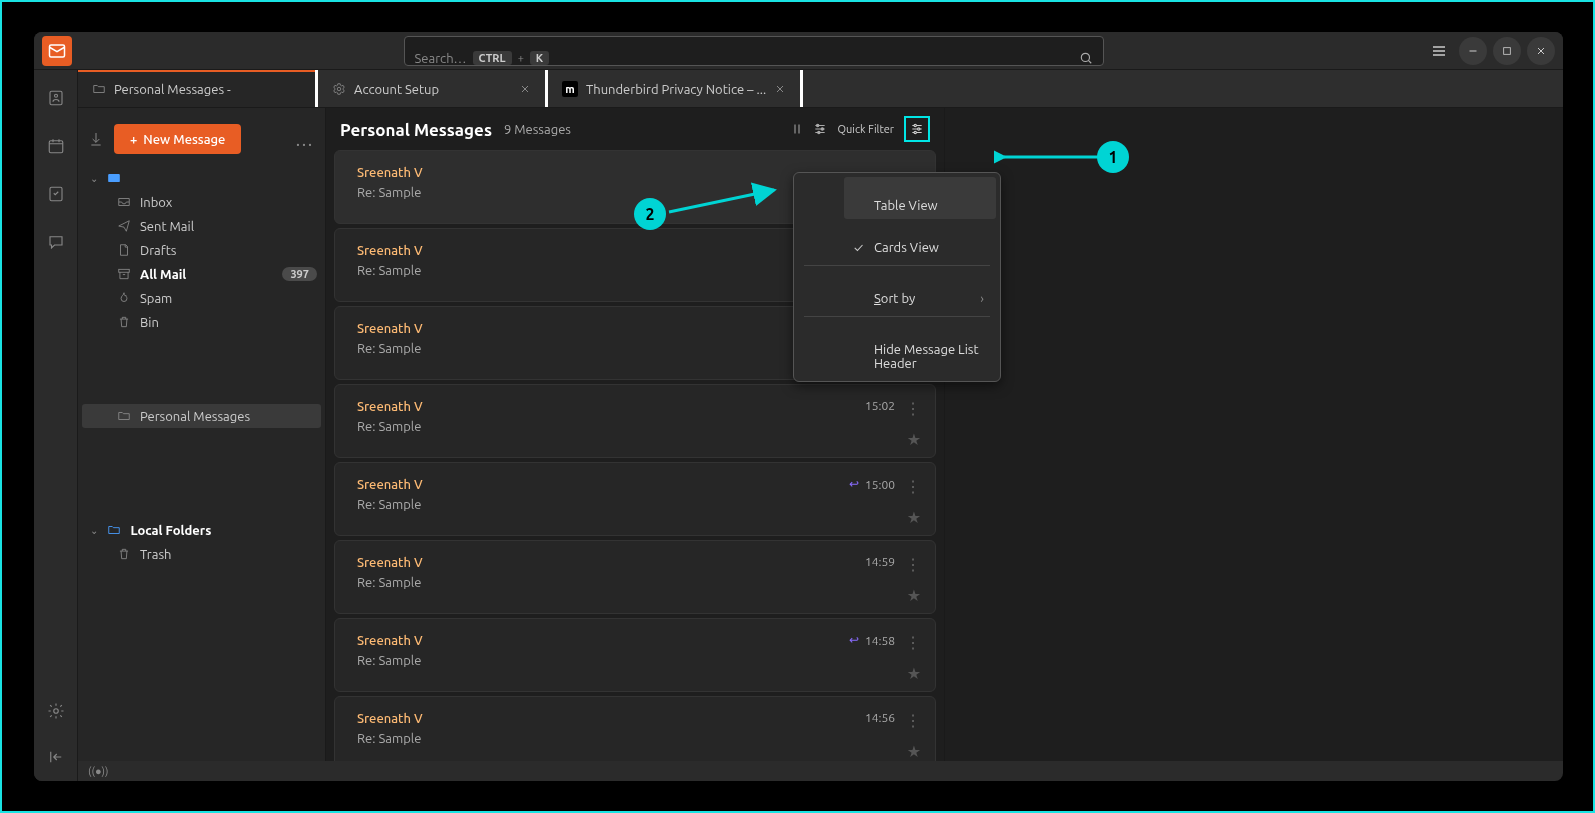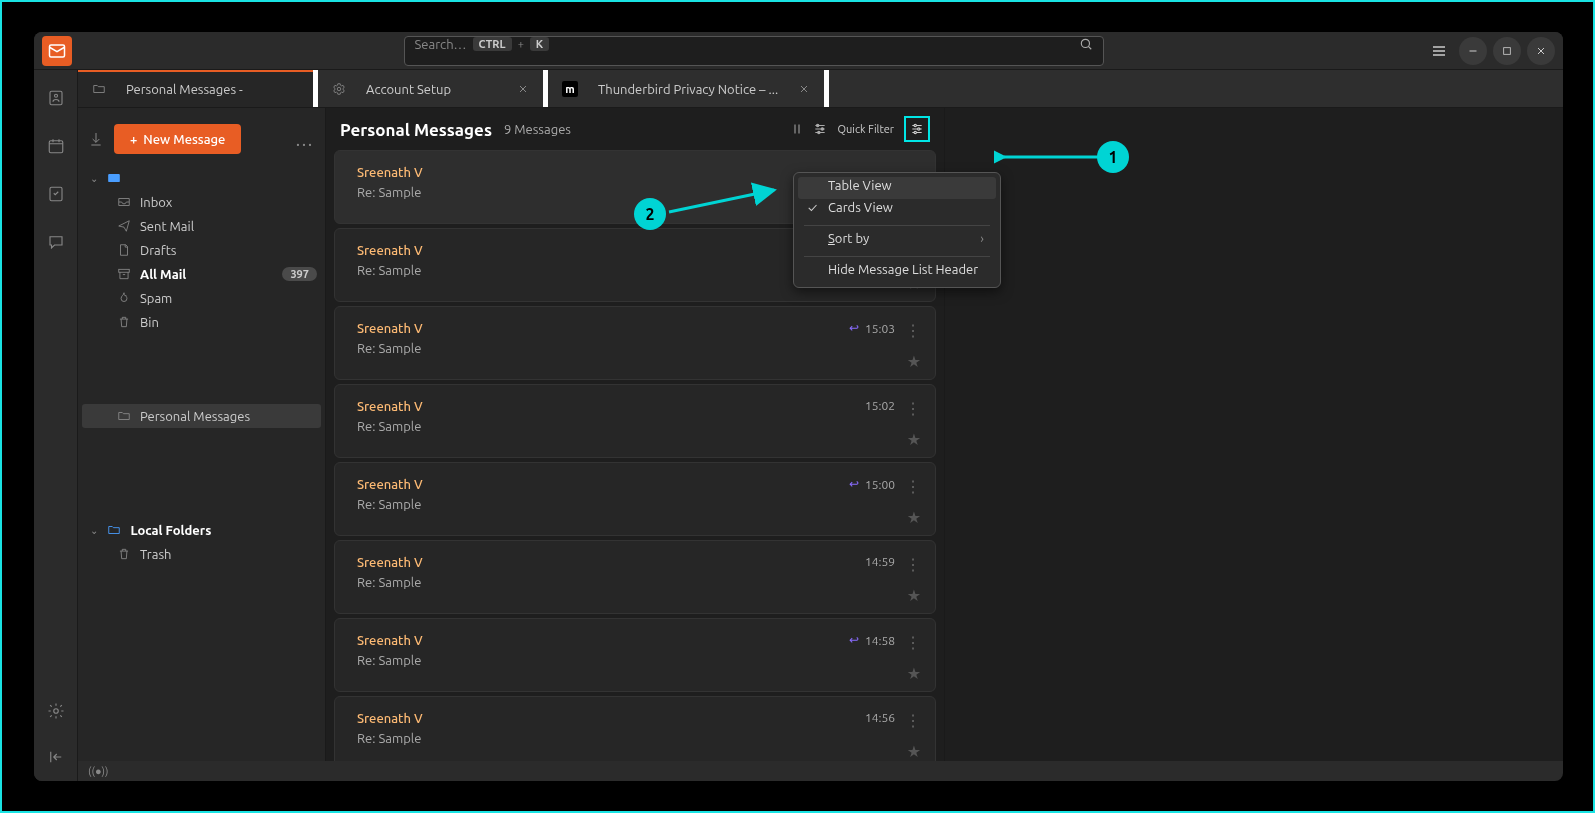--- a/index.html
+++ b/index.html
@@ -4,40 +4,40 @@
 <style>
 * { margin: 0; padding: 0; box-sizing: border-box; font-family: Ubuntu, -apple-system, sans-serif; }
 body { background: #000; width: 1595px; height: 813px; overflow: hidden; position: relative; }
 .outer-border { border: 2px solid #19e3e3; width: 1595px; height: 813px; position: relative; }
 .window { position: absolute; top: 30px; left: 32px; right: 30px; bottom: 30px; background: #2b2b2b; border-radius: 8px; overflow: hidden; display: flex; flex-direction: column; }
 
 
 .titlebar { height: 38px; background: #2b2b2b; display: flex; align-items: center; padding: 0 8px; border-bottom: 1px solid #1a1a1a; }
 .app-icon { width: 30px; height: 30px; background: #e85d24; border-radius: 4px; display: flex; align-items: center; justify-content: center; margin-right: 10px; }
 .app-icon svg { width: 20px; height: 18px; }
-.search-bar { margin-left: auto; margin-right: auto; width: 700px; height: 30px; background: #1e1e1e; border: 1px solid #555; border-radius: 4px; display: flex; align-items: flex-start; padding: 0 10px; color: #888; font-size: 13px; position: relative; }
+.search-bar { margin-left: auto; margin-right: auto; width: 700px; height: 30px; background: #1e1e1e; border: 1px solid #555; border-radius: 4px; display: flex; align-items: flex-end; padding: 0 10px; color: #888; font-size: 13px; position: relative; }
 .search-placeholder { display: flex; align-items: center; gap: 6px; }
 .kbd { background: #3a3a3a; color: #ccc; padding: 1px 6px; border-radius: 3px; font-size: 11px; font-weight: bold; }
 .kbd-plus { color: #888; font-size: 11px; }
 .search-icon-right { position: absolute; right: 10px; color: #aaa; }
 .titlebar-right { display: flex; gap: 6px; align-items: center; }
 .titlebar-btn { width: 28px; height: 28px; border-radius: 50%; background: #3a3a3a; display: flex; align-items: center; justify-content: center; color: #ccc; cursor: pointer; }
 .titlebar-btn.menu { background: transparent; border-radius: 4px; }
 
 
 .main-layout { flex: 1; display: flex; overflow: hidden; }
 
 
 .activity-bar { width: 44px; background: #2b2b2b; border-right: 1px solid #1a1a1a; display: flex; flex-direction: column; align-items: center; padding-top: 14px; gap: 20px; }
 .activity-btn { width: 28px; height: 28px; display: flex; align-items: center; justify-content: center; color: #888; cursor: pointer; }
 .activity-bottom { margin-top: auto; padding-bottom: 10px; display: flex; flex-direction: column; gap: 18px; align-items: center; }
 
 
 .tabs-row { height: 38px; background: #2e2e2e; display: flex; align-items: stretch; border-bottom: 1px solid #1a1a1a; }
-.tab { display: flex; align-items: center; padding: 0 14px; gap: 20px; color: #ccc; font-size: 13px; cursor: pointer; min-width: 240px; border-right: 5px solid #ffffff; position: relative; }
+.tab { display: flex; align-items: center; padding: 0 14px; gap: 8px; color: #ccc; font-size: 13px; cursor: pointer; min-width: 240px; border-right: 3px solid #ffffff; position: relative; }
 .tab.active { background: #262626; }
 .tab.active::before { content: ''; position: absolute; top: 0; left: 0; right: 0; height: 2px; background: #e85d24; }
 .tab-icon { color: #888; display: flex; }
 .tab-close { margin-left: auto; color: #888; cursor: pointer; }
 .mozilla-icon { width: 16px; height: 16px; background: #000; color: #fff; display: flex; align-items: center; justify-content: center; font-weight: bold; font-size: 11px; border-radius: 2px;}
 
 
 .content-area { flex: 1; display: flex; overflow: hidden; }
 
 
@@ -74,21 +74,21 @@
 .msg-card.selected { background: #2e2e2e; }
 .msg-sender { color: #fdba74; font-size: 13px; font-weight: 500; margin-bottom: 6px;}
 .msg-subject { color: #aaa; font-size: 13px; }
 .msg-meta { position: absolute; top: 14px; right: 40px; display: flex; align-items: center; gap: 6px; color: #aaa; font-size: 12px;}
 .reply-icon { color: #8a6dff; }
 .msg-more { position: absolute; top: 14px; right: 14px; color: #666; cursor: pointer;}
 .msg-star { position: absolute; bottom: 8px; right: 14px; color: #555; cursor: pointer;}
 
 
 .dropdown { position: absolute; top: 140px; right: 562px; width: 208px; background: #2b2b2b; border: 1px solid #555; border-radius: 6px; padding: 4px; z-index: 100; box-shadow: 0 4px 12px rgba(0,0,0,0.5);}
-.dropdown-item { padding: 1px 12px 7px 30px; color: #ddd; font-size: 13px; cursor: pointer; display: flex; align-items: center; position: relative; border-radius: 3px;}
+.dropdown-item { padding: 21px 12px 7px 30px; color: #ddd; font-size: 13px; cursor: pointer; display: flex; align-items: center; position: relative; border-radius: 3px; margin-left: 46px;}
 .dropdown-item.highlighted { background: #3a3a3a; }
 .dropdown-check { position: absolute; left: 10px; color: #ccc; }
 .dropdown-divider { height: 1px; background: #444; margin: 4px 6px; }
 .dropdown-arrow { margin-left: auto; color: #888; }
 
 
 .annotation-circle { position: absolute; width: 32px; height: 32px; background: #00d4d4; border-radius: 50%; display: flex; align-items: center; justify-content: center; color: #000; font-weight: bold; font-size: 16px; z-index: 200;}
 .annotation-arrow { position: absolute; z-index: 150; }
 
 

